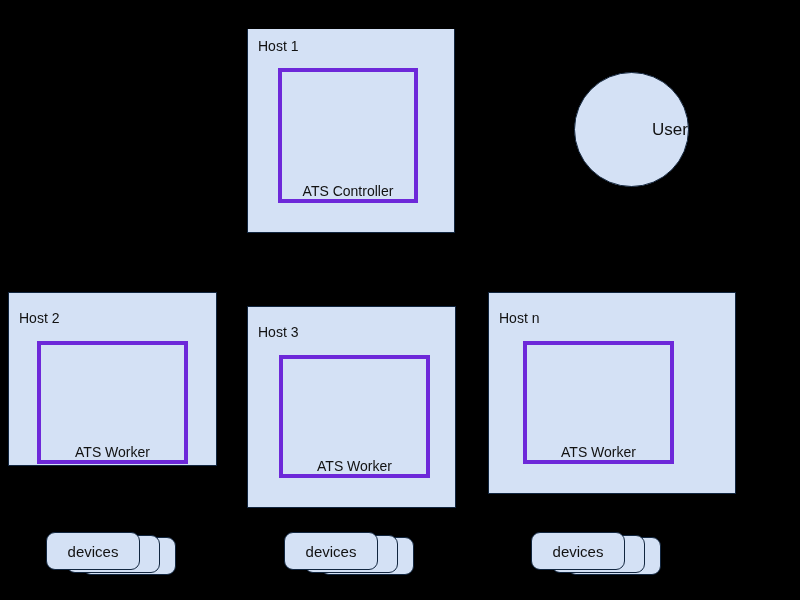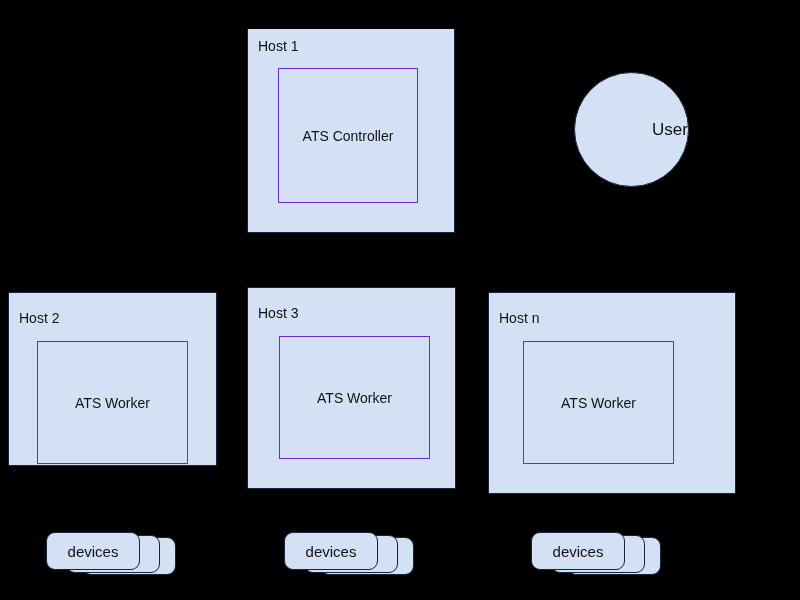--- a/index.html
+++ b/index.html
@@ -31,24 +31,24 @@
     color: #111111;
     font-size: 14px;
     line-height: 16px;
     white-space: nowrap;
   }
 
   
   .component-box {
     position: absolute;
     background: #d4e1f5;
-    border: 1px solid #6d28d9;
+    border: 4px solid #6d28d9;
     box-sizing: border-box;
     display: flex;
-    align-items: center;
+    align-items: flex-end;
     justify-content: center;
   }
   .component-label {
     color: #111111;
     font-size: 14px;
     line-height: 16px;
     white-space: nowrap;
   }
 
   
@@ -126,21 +126,21 @@
     <span class="actor-label">User</span>
   </div>
 
   <div class="host-box" style="left:8px; top:263px; width:209px; height:174px;">
     <div class="host-label" style="top:17px;">Host 2</div>
     <div class="component-box" style="left:28px; top:48px; width:151px; height:123px;">
       <span class="component-label">ATS Worker</span>
     </div>
   </div>
 
-  <div class="host-box" style="left:247px; top:258px; width:209px; height:202px;">
+  <div class="host-box" style="left:247px; top:277px; width:209px; height:202px;">
     <div class="host-label" style="top:17px;">Host 3</div>
     <div class="component-box" style="left:31px; top:48px; width:151px; height:123px;">
       <span class="component-label">ATS Worker</span>
     </div>
   </div>
 
   <div class="host-box" style="left:488px; top:263px; width:248px; height:202px;">
     <div class="host-label" style="top:17px;">Host n</div>
     <div class="component-box" style="left:34px; top:48px; width:151px; height:123px;">
       <span class="component-label">ATS Worker</span>

